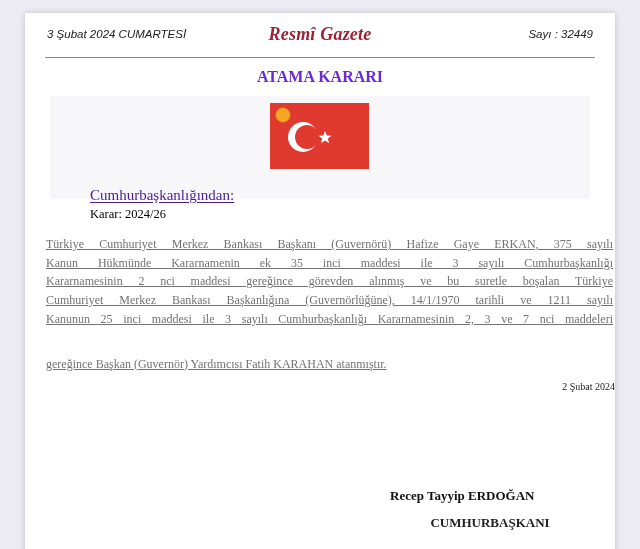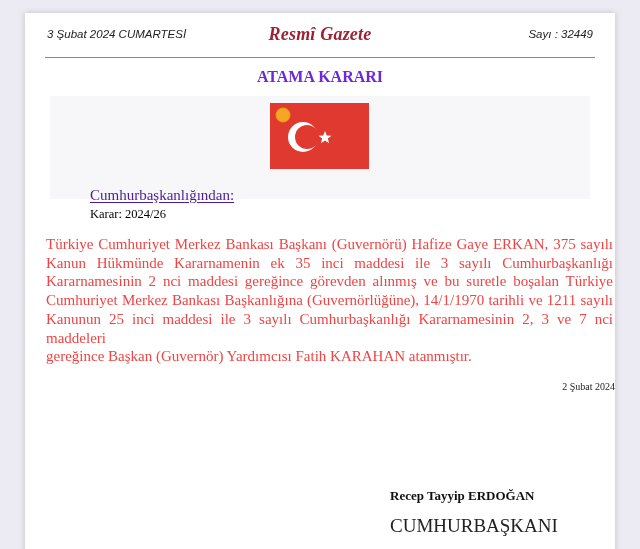--- a/index.html
+++ b/index.html
@@ -47,36 +47,37 @@
       position: absolute; left: 65px; top: 174px;
       font-size: 15px; color: #4c1d95; text-decoration: underline;
       text-underline-offset: 2px;
     }
     .decision {
       position: absolute; left: 65px; top: 194px;
       font-size: 12.5px; font-weight: normal; color: #000000;
     }
     .body-text {
       position: absolute; left: 21px; width: 567px; top: 222px;
-      font-size: 15px; line-height: 18.7px; color: #ef4444;
+      font-size: 12px; line-height: 18.7px; color: #737373;
       text-align: justify;
+      text-decoration: underline;
     }
     .body-text span { display: block; text-align: justify; text-align-last: justify; }
-    .body-text span.last { text-align-last: left; }
+    .body-text span.last { text-align-last: left; margin-top: 26px; }
     .sign-date {
       position: absolute; left: 0; right: 0; top: 368px; text-align: right;
       font-size: 10px; color: #222;
     }
     .signer {
       position: absolute; left: 365px; width: 200px; top: 475px; text-align: left;
       font-size: 13px; font-weight: bold; color: #111;
     }
     .signer-title {
-      position: absolute; left: 365px; width: 200px; top: 502px; text-align: left;
-      font-size: 19px; color: #222;
+      position: absolute; left: 365px; width: 200px; top: 502px; text-align: center;
+      font-size: 13px; color: #222; font-weight: bold;
     }
   </style>
 </head>
 <body>
 
 <div class="page">
 
   <div class="header">
     <span class="header-date">3 Şubat 2024 CUMARTESİ</span>
     <span class="header-title">Resmî Gazete</span>

